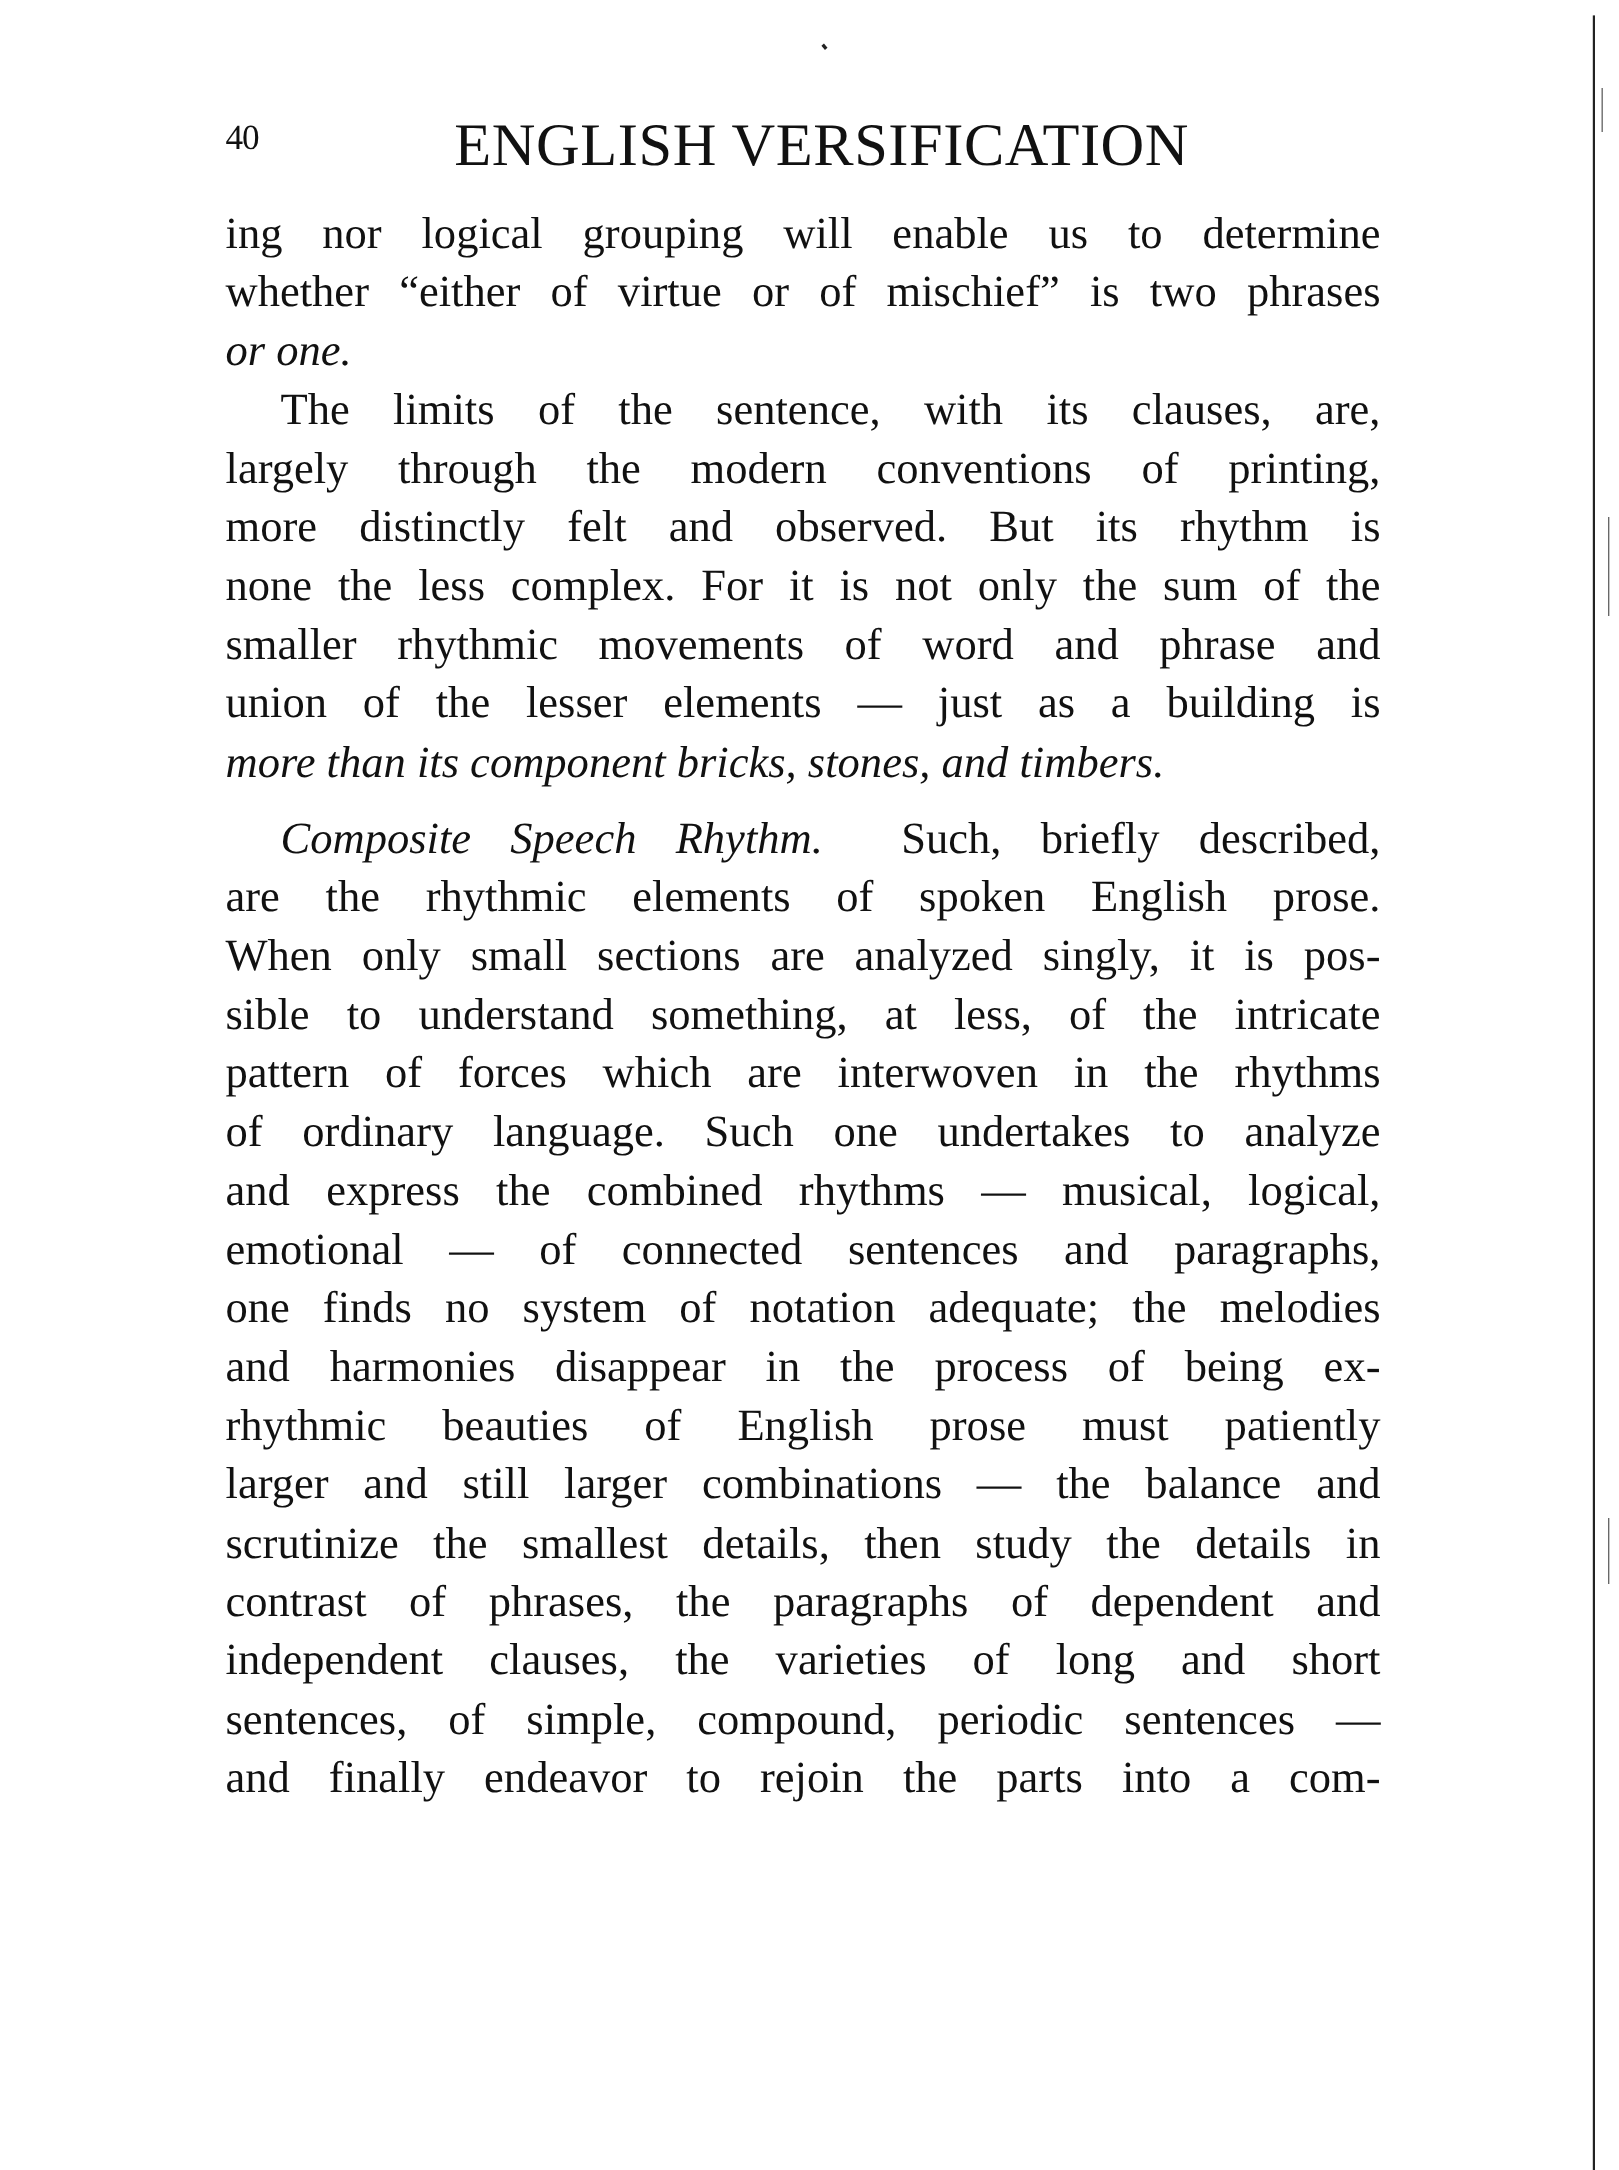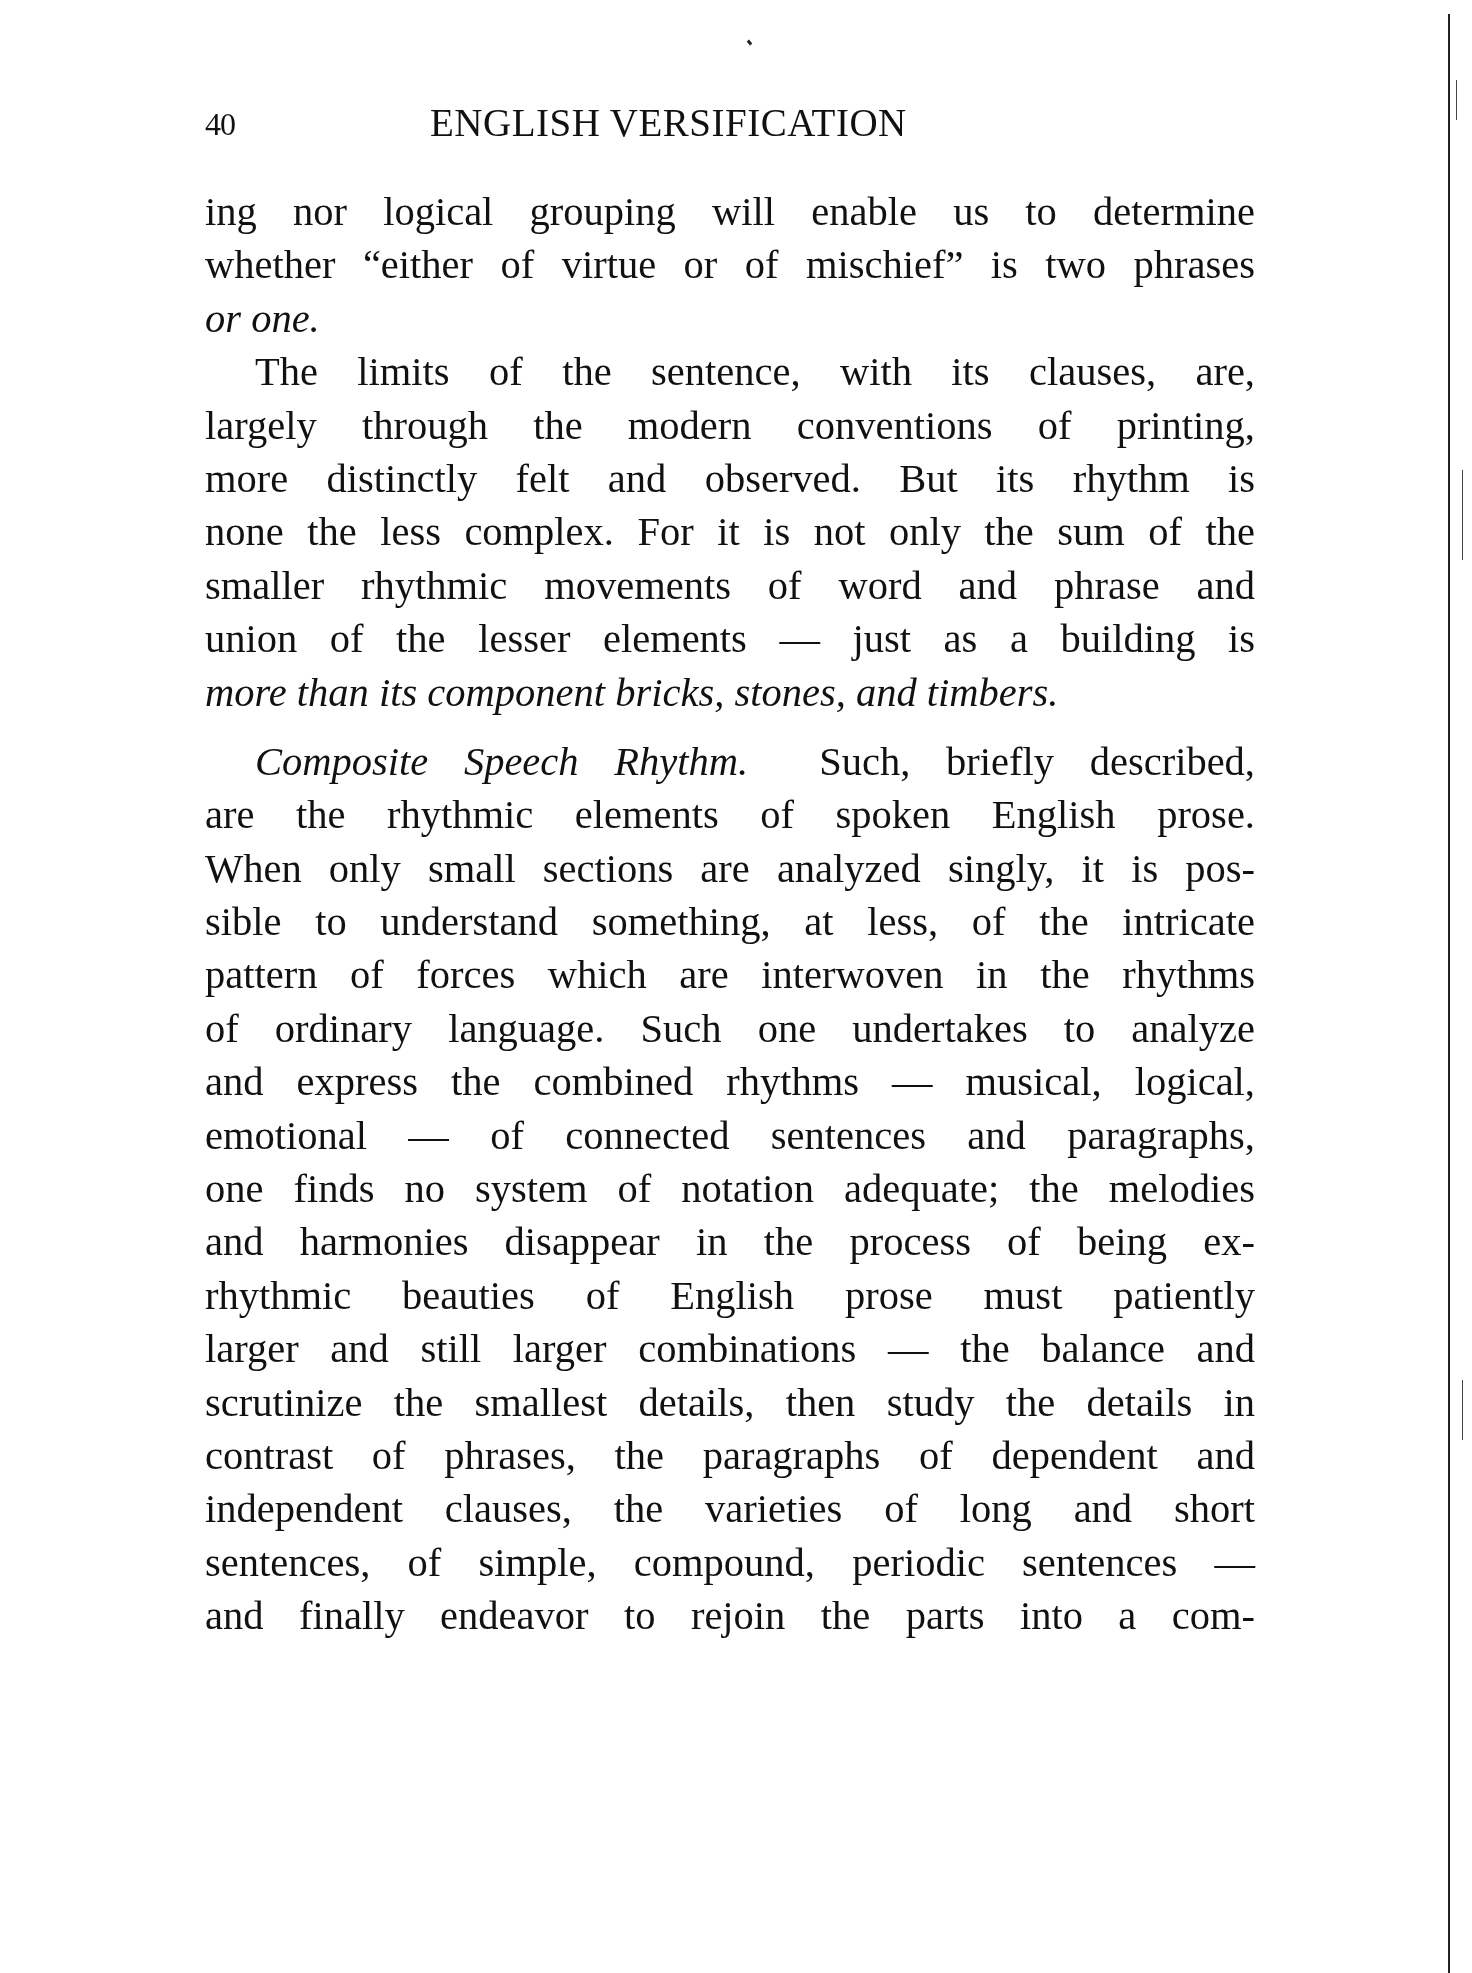--- a/index.html
+++ b/index.html
@@ -1,20 +1,20 @@
 <!DOCTYPE html>
 <html><head>
 <meta charset="utf-8">
 <style>
   html, body { margin: 0; padding: 0; background: #ffffff; }
   body { width: 1472px; height: 1973px; position: relative; overflow: hidden; }
   .page { position: absolute; left: 0; top: 0; width: 1472px; height: 1973px; background: #fff; color: #111; font-family: "Liberation Serif", "DejaVu Serif", serif; }
   .running-head { position: absolute; top: 100px; left: 205px; width: 1050px; height: 60px; }
   .page-number { position: absolute; left: 0; top: 6px; font-size: 32px; letter-spacing: -1px; }
-  .running-title { position: absolute; left: 225px; top: 0; font-size: 39px; letter-spacing: 0.5px; }
+  .running-title { position: absolute; left: 208px; top: 0; font-size: 55px; letter-spacing: 0.5px; }
   .body-text { position: absolute; left: 205px; top: 185px; width: 1050px; font-size: 40.5px; line-height: 53.4px; }
   .line { display: block; white-space: nowrap; text-align: justify; text-align-last: justify; height: 53.4px; }
   .line.last { text-align-last: left; font-style: italic; }
   .line.indent { padding-left: 50px; }
   .gap { height: 16px; }
   .italic { font-style: italic; }
   .border-line { position: absolute; left: 1448px; top: 14px; width: 2px; height: 1959px; background: #222; }
   .border-frag { position: absolute; width: 1px; background: #444; }
   .tick { position: absolute; left: 748px; top: 40px; width: 3px; height: 5px; background: #222; transform: rotate(-40deg); }
 </style>

